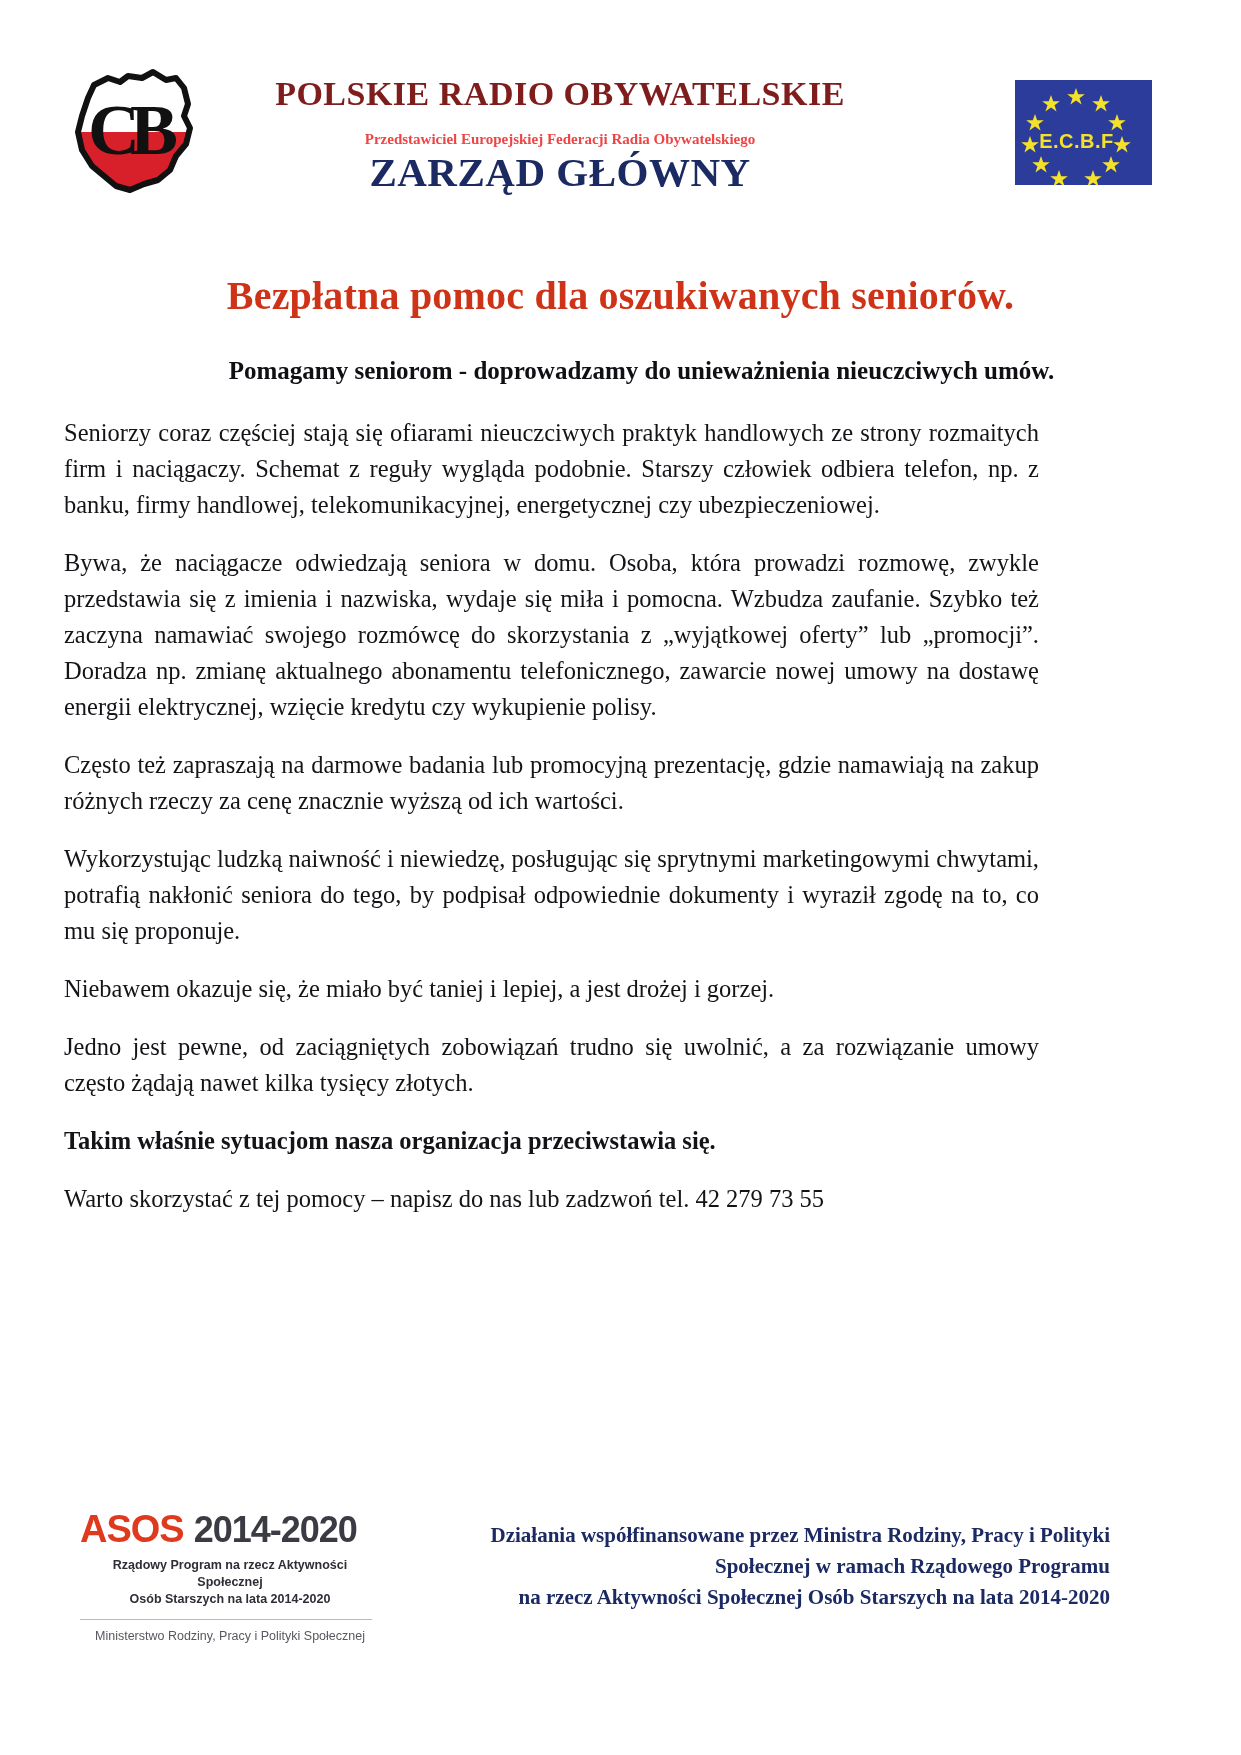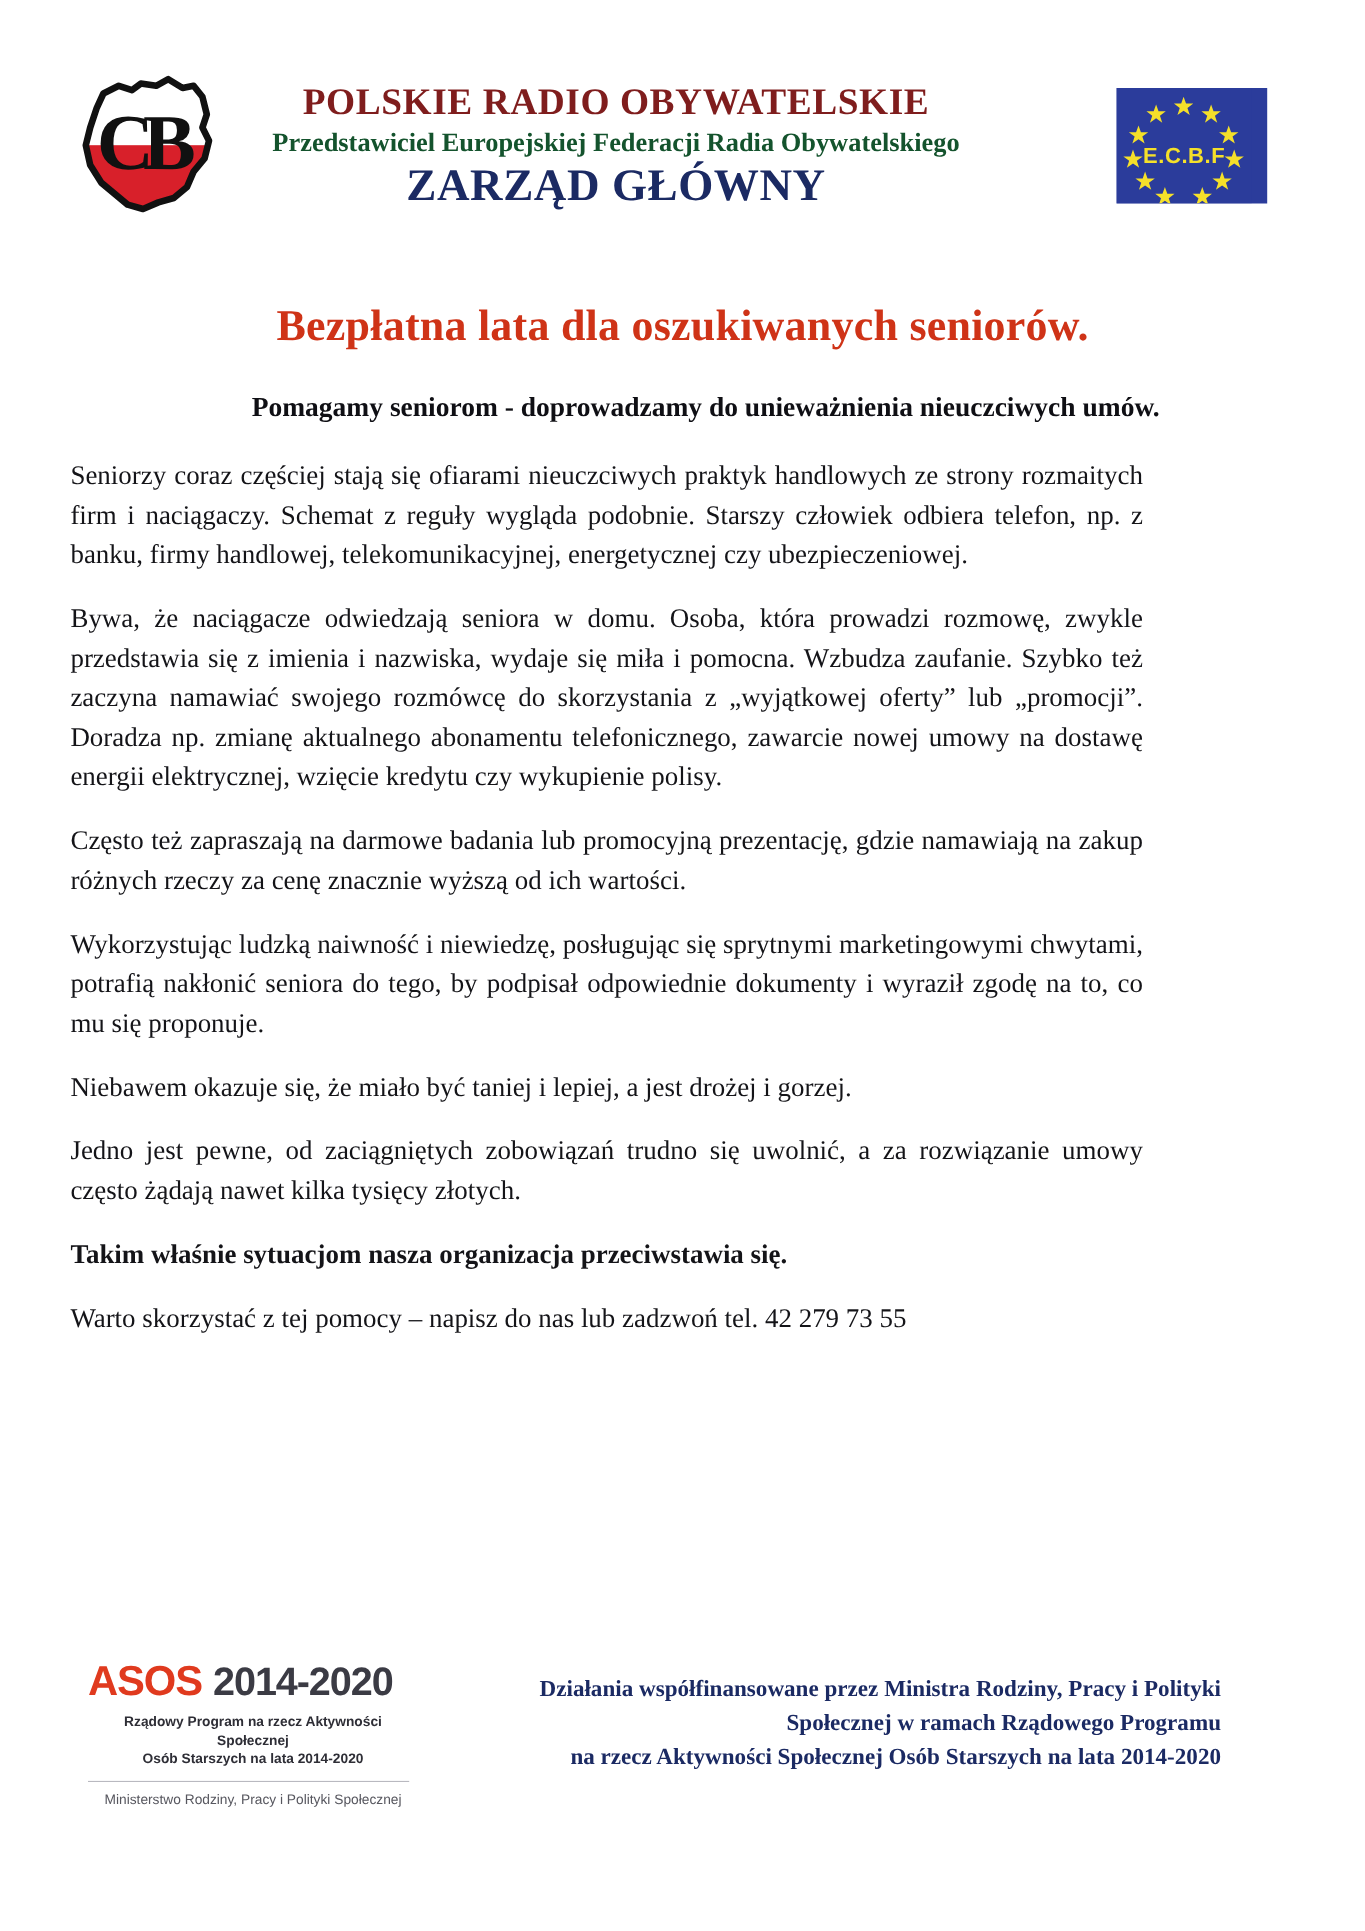--- a/index.html
+++ b/index.html
@@ -50,24 +50,24 @@
     font-weight: bold;
     font-size: 34px;
     letter-spacing: 0.5px;
     color: #7f1d1d;
     line-height: 1.05;
     white-space: nowrap;
   }
   .org-sub {
     font-family: "Liberation Serif", "DejaVu Serif", serif;
     font-weight: bold;
-    font-size: 24px;
-    color: #14532d;
+    font-size: 15px;
+    color: #ef4444;
     line-height: 1.15;
-    margin-top: 5px;
+    margin-top: 19px;
     white-space: nowrap;
   }
   .org-board {
     font-family: "Liberation Serif", "DejaVu Serif", serif;
     font-weight: bold;
     font-size: 41px;
     color: #1b2a63;
     line-height: 1.1;
     margin-top: 2px;
     letter-spacing: 0.5px;
@@ -295,21 +295,21 @@
           <polygon points="26,76 28.2,82.2 34.8,82.2 29.5,86.2 31.6,92.5 26,88.6 20.4,92.5 22.5,86.2 17.2,82.2 23.8,82.2"></polygon>
           <polygon points="96,76 98.2,82.2 104.8,82.2 99.5,86.2 101.6,92.5 96,88.6 90.4,92.5 92.5,86.2 87.2,82.2 93.8,82.2"></polygon>
           <polygon points="44,90 46.2,96.2 52.8,96.2 47.5,100.2 49.6,106.5 44,102.6 38.4,106.5 40.5,100.2 35.2,96.2 41.8,96.2"></polygon>
           <polygon points="78,90 80.2,96.2 86.8,96.2 81.5,100.2 83.6,106.5 78,102.6 72.4,106.5 74.5,100.2 69.2,96.2 75.8,96.2"></polygon>
         </g>
         <text x="61.5" y="68" text-anchor="middle" font-family="Liberation Sans, sans-serif" font-size="20" font-weight="bold" fill="#f5e02a" letter-spacing="0.5">E.C.B.F</text>
       </svg>
     </div>
   </div>
 
-  <div class="headline">Bezpłatna lata dla oszukiwanych seniorów.</div>
+  <div class="headline">Bezpłatna pomoc dla oszukiwanych seniorów.</div>
 
   <div class="subtitle">Pomagamy seniorom - doprowadzamy do unieważnienia nieuczciwych umów.</div>
 
   <div class="body-text">
     <p class="para">Seniorzy coraz częściej stają się ofiarami nieuczciwych praktyk handlowych ze strony rozmaitych firm i naciągaczy. Schemat z reguły wygląda podobnie. Starszy człowiek odbiera telefon, np. z banku, firmy handlowej, telekomunikacyjnej, energetycznej czy ubezpieczeniowej.</p>
     <p class="para">Bywa, że naciągacze odwiedzają seniora w domu. Osoba, która prowadzi rozmowę, zwykle przedstawia się z imienia i nazwiska, wydaje się miła i pomocna. Wzbudza zaufanie. Szybko też zaczyna namawiać swojego rozmówcę do skorzystania z „wyjątkowej oferty” lub „promocji”. Doradza np. zmianę aktualnego abonamentu telefonicznego, zawarcie nowej umowy na dostawę energii elektrycznej, wzięcie kredytu czy wykupienie polisy.</p>
     <p class="para">Często też zapraszają na darmowe badania lub promocyjną prezentację, gdzie namawiają na zakup różnych rzeczy za cenę znacznie wyższą od ich wartości.</p>
     <p class="para">Wykorzystując ludzką naiwność i niewiedzę, posługując się sprytnymi marketingowymi chwytami, potrafią nakłonić seniora do tego, by podpisał odpowiednie dokumenty i wyraził zgodę na to, co mu się proponuje.</p>
     <p class="para nojust">Niebawem okazuje się, że miało być taniej i lepiej, a jest drożej i gorzej.</p>
     <p class="para">Jedno jest pewne, od zaciągniętych zobowiązań trudno się uwolnić, a za rozwiązanie umowy często żądają nawet kilka tysięcy złotych.</p>

